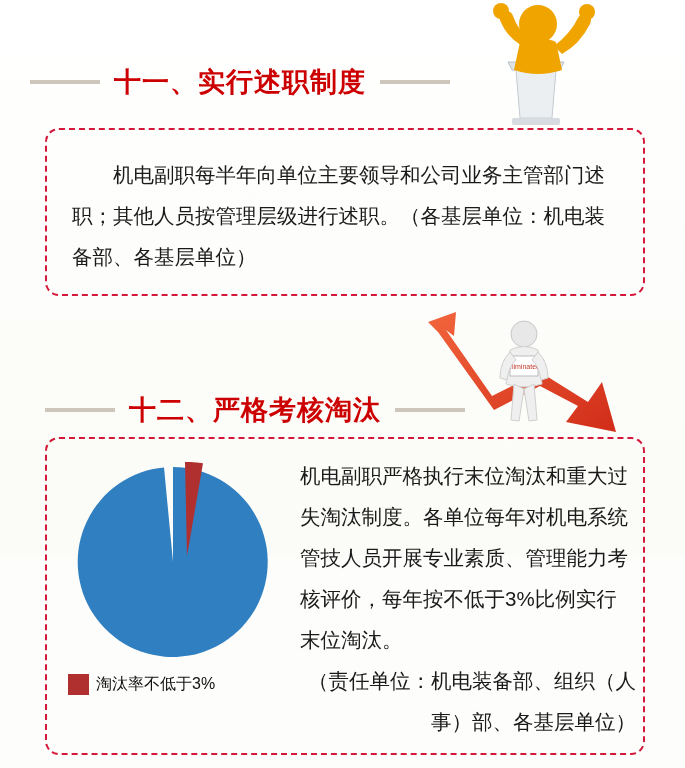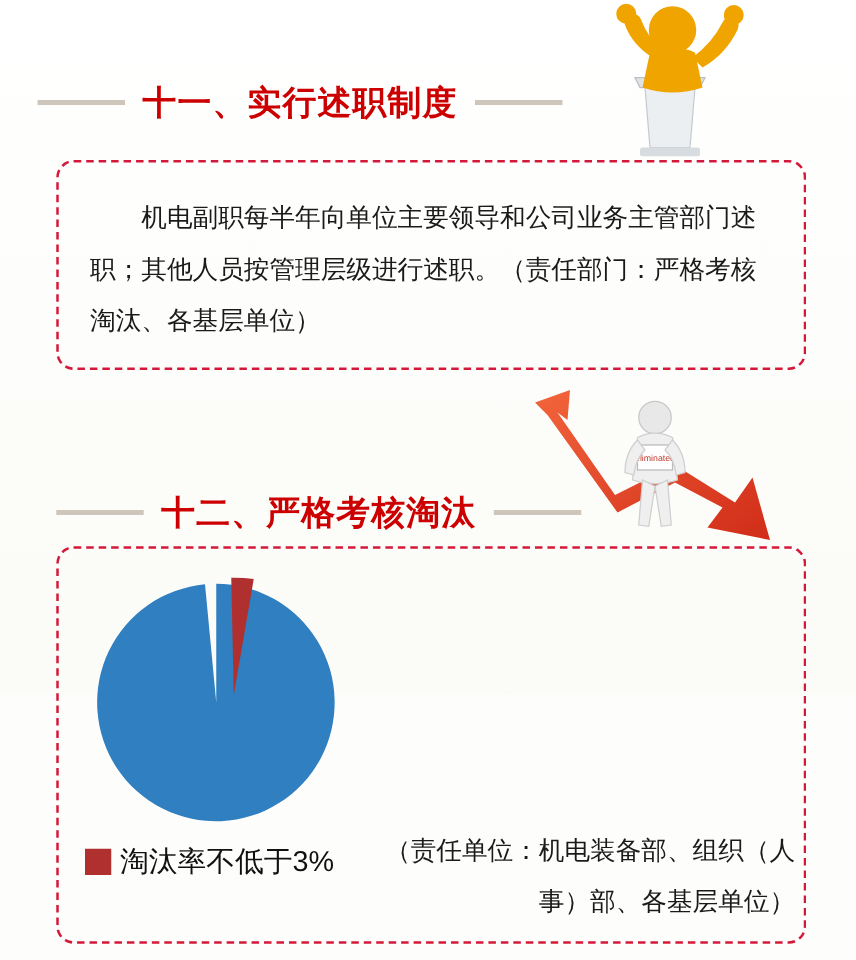--- a/index.html
+++ b/index.html
@@ -114,21 +114,21 @@
     display: flex;
     align-items: center;
   }
   .legend-swatch {
     width: 21px;
     height: 21px;
     background: #b03030;
     margin-right: 7px;
   }
   .legend-label {
-    font-size: 23px;
+    font-size: 16px;
     color: #111;
     white-space: nowrap;
   }
   
   .art-person-podium {
     position: absolute;
     left: 460px;
     top: 0px;
     width: 150px;
     height: 135px;
@@ -165,21 +165,21 @@
       <circle cx="41" cy="11" r="8" fill="#f0a400"></circle>
 
       <path d="M94 46 q16 -12 24 -28 q3 -6 9 -3 q6 3 3 9 q-10 20 -28 30 Z" fill="#f0a400"></path>
       <circle cx="127" cy="12" r="8" fill="#f0a400"></circle>
 
       <circle cx="78" cy="24" r="19" fill="#f0a400"></circle>
     </svg>
   </div>
 
   <div class="dashed-box" id="box11"></div>
-  <div class="body-text indent" id="text11">机电副职每半年向单位主要领导和公司业务主管部门述职；其他人员按管理层级进行述职。（责任部门：严格考核淘汰、各基层单位）</div>
+  <div class="body-text indent" id="text11">机电副职每半年向单位主要领导和公司业务主管部门述职；其他人员按管理层级进行述职。（各基层单位：机电装备部、各基层单位）</div>
 
   <div class="section-head" id="head12">
     <div class="rule rule-left"></div>
     <div class="sec-title">十二、严格考核淘汰</div>
     <div class="rule rule-right"></div>
   </div>
 
   <div class="art-arrow-person">
     <svg width="225" height="140" viewBox="0 0 225 140">
       <defs>
@@ -215,15 +215,16 @@
         <path d="M105 100 L103 6 A95 95 0 0 1 121 7.2 Z" fill="#b03030"></path>
       </g>
     </svg>
   </div>
 
   <div class="legend">
     <div class="legend-swatch"></div>
     <div class="legend-label">淘汰率不低于3%</div>
   </div>
 
+  <div class="body-text" id="text12">机电副职严格执行末位淘汰和重大过失淘汰制度。各单位每年对机电系统管技人员开展专业素质、管理能力考核评价，每年按不低于3%比例实行末位淘汰。</div>
   <div class="body-text" id="text12b">（责任单位：机电装备部、组织（人事）部、各基层单位）</div>
 
 </div>
 
 </body></html>

